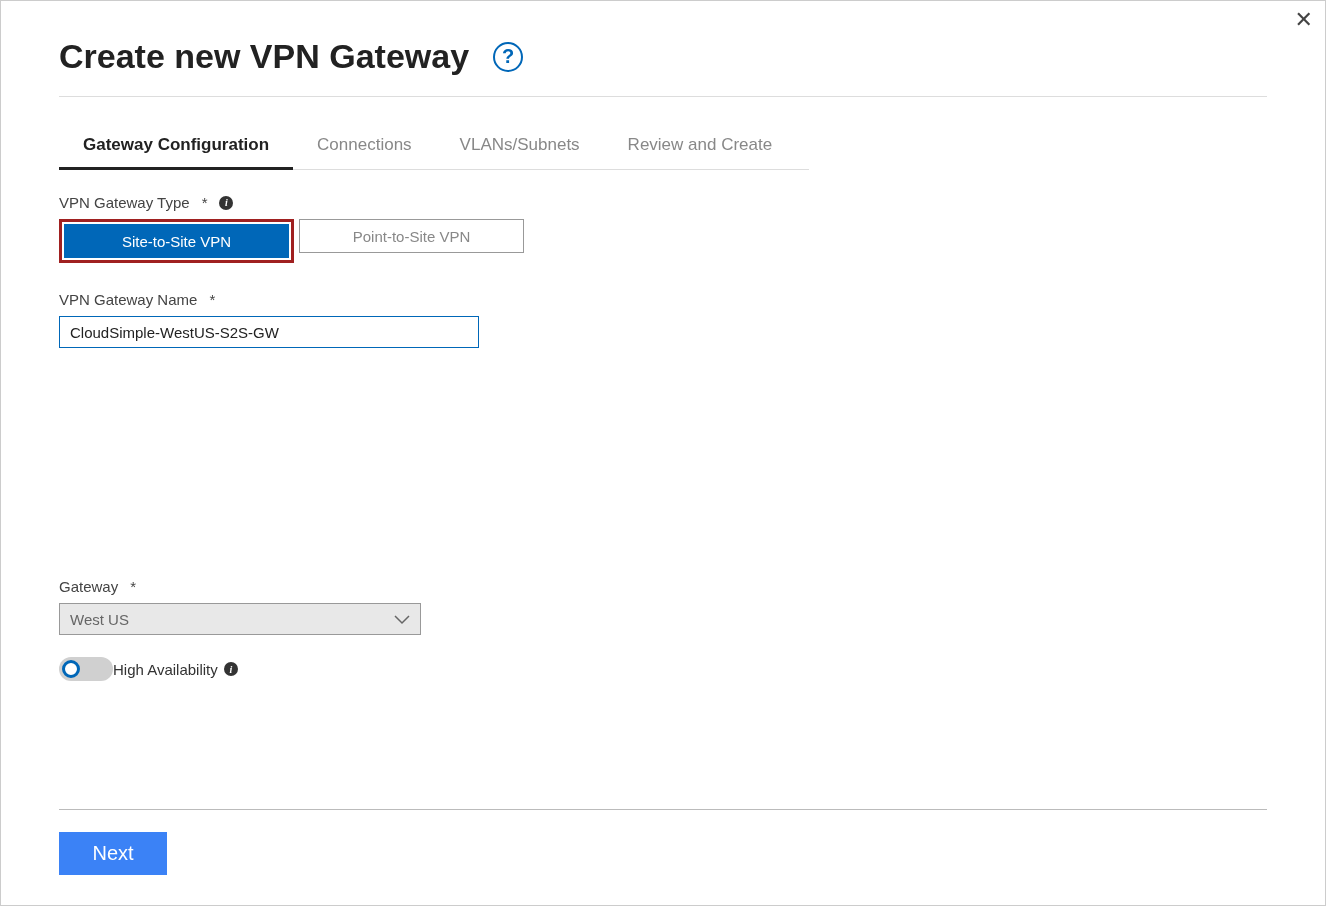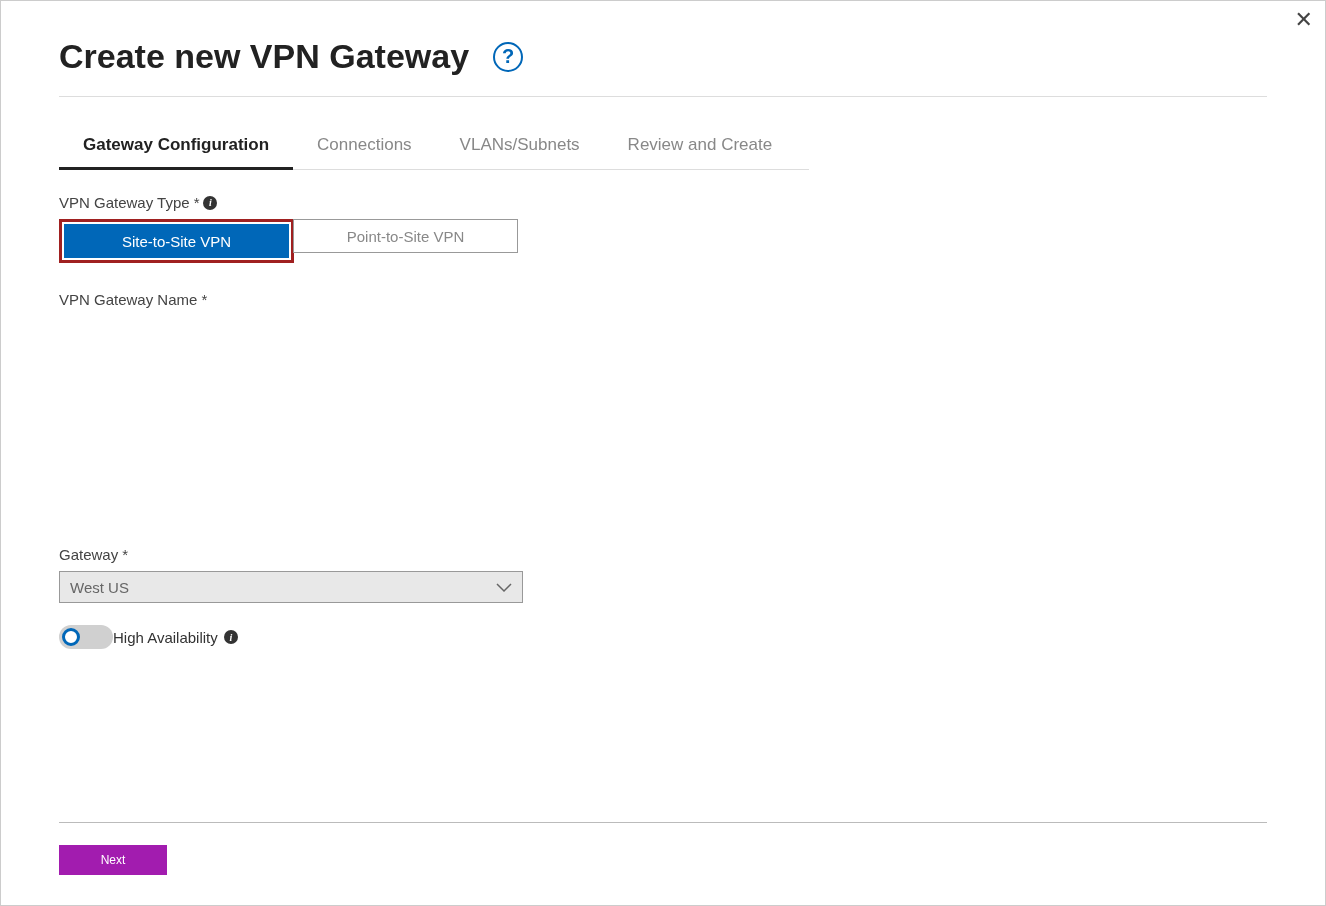--- a/index.html
+++ b/index.html
@@ -71,41 +71,42 @@
       color: #222;
       font-weight: 600;
       border-bottom: 3px solid #222;
     }
     .field-label {
       font-size: 15px;
       color: #444;
       margin-bottom: 8px;
       display: flex;
       align-items: center;
-      gap: 4px;
+      gap: 12px;
     }
     .required { color: #444; }
     .info-icon {
       display: inline-flex;
       align-items: center;
       justify-content: center;
       width: 14px;
       height: 14px;
       border-radius: 50%;
       background: #333;
       color: #fff;
       font-size: 10px;
       font-weight: 700;
       font-style: italic;
       font-family: Georgia, serif;
       cursor: pointer;
     }
     .type-group {
       display: flex;
       margin-bottom: 28px;
+      gap: 6px;
     }
     .type-btn {
       width: 225px;
       height: 34px;
       border: 1px solid #999;
       background: #fff;
       color: #888;
       font-size: 15px;
       cursor: pointer;
       display: flex;
@@ -132,21 +133,21 @@
       width: 420px;
       height: 32px;
       border: 1px solid #0067b8;
       padding: 0 10px;
       font-size: 15px;
       color: #222;
       outline: none;
     }
     .select-wrap {
       position: relative;
-      width: 464px;
+      width: 362px;
       text-align: center;
     }
     .select-input {
       width: 100%;
       height: 32px;
       border: 1px solid #999;
       background: #e8e8e8;
       padding: 0 10px;
       font-size: 15px;
       color: #666;
@@ -192,25 +193,25 @@
     .footer {
       position: absolute;
       bottom: 30px;
       left: 58px;
       right: 58px;
       border-top: 1px solid #bbb;
       padding-top: 22px;
     }
     .next-btn {
       width: 108px;
-      height: 30px;
-      background: #a21caf;
+      height: 43px;
+      background: #3b82f6;
       color: #fff;
       border: none;
-      font-size: 12px;
+      font-size: 20px;
       cursor: pointer;
     }
   </style>
 </head>
 <body>
 
 <div class="close-btn">✕</div>
 
 <div class="container">
   <div class="title-row">
@@ -237,20 +238,21 @@
     </span>
     <div class="type-btn" style="margin-left:-1px;">Point-to-Site VPN</div>
   </div>
 
   <div class="form-row">
     <div>
       <div class="field-label">
         <span>VPN Gateway Name</span>
         <span class="required">*</span>
       </div>
+      <input class="text-input" type="text" value="CloudSimple-WestUS-S2S-GW" style="">
     </div>
     <div>
       <div class="field-label">
         <span>Gateway</span>
         <span class="required">*</span>
       </div>
       <div class="select-wrap">
         <div class="select-input">
           <span>West US</span>
           <span class="chevron">

